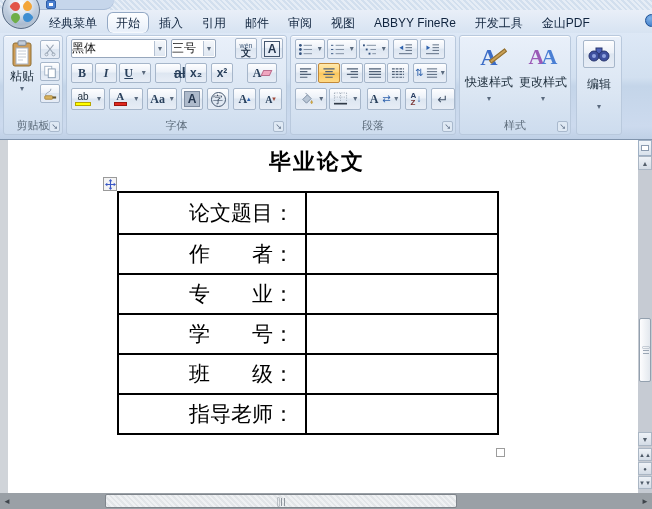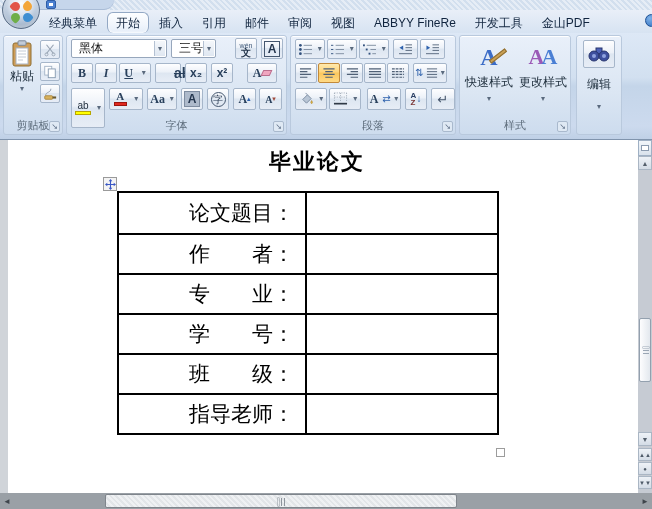--- a/index.html
+++ b/index.html
@@ -44,21 +44,21 @@
     color:#5d6c7b;font-size:11px;line-height:14px;}
   .launcher{position:absolute;right:2px;bottom:2px;width:11px;height:11px;
     border:1px solid #a9b9cd;border-radius:2px;background:#dfe9f4;color:#5d6f86;
     font-size:8px;line-height:9px;text-align:center;cursor:default;}
   .btn{position:absolute;display:flex;align-items:center;justify-content:center;
     border:1px solid #a6b6ca;border-radius:2px;cursor:default;
     background:linear-gradient(#fefeff,#ecf1f8 45%,#dde6f1 50%,#e7edf6);}
   .btn.active{background:linear-gradient(#ffe9ad,#ffd479 45%,#fbc75d 50%,#ffda85);border-color:#c2893a;}
   .arrow{color:#5a6a7e;font-size:8px;line-height:8px;}
   .combo{position:absolute;height:19px;background:#fff;border:1px solid #97a7bc;border-radius:2px;
-    display:flex;align-items:center;padding-left:7px;font-size:12px;color:#111;}
+    display:flex;align-items:center;padding-left:0;font-size:12px;color:#111;}
   .combo .arrow{position:absolute;right:1px;top:1px;bottom:1px;width:11px;display:flex;
     align-items:center;justify-content:center;background:linear-gradient(#f4f7fb,#dfe7f1);
     border-left:1px solid #b4c1d2;}
   .bigbtn{position:absolute;display:flex;flex-direction:column;align-items:center;
     justify-content:flex-start;border:1px solid transparent;border-radius:2px;cursor:default;}
   .bigbtn .cap{font-size:12px;color:#21313f;white-space:nowrap;}
   .glyph{font-weight:bold;color:#29405c;}
   .serif{font-family:"Liberation Serif","DejaVu Serif",serif;}
 
   
@@ -230,21 +230,21 @@
         <span class="glyph">x₂</span>
       </div>
       <div class="btn" style="left:144px;top:27px;width:22px;height:20px;">
         <span class="glyph">x²</span>
       </div>
       <div class="btn" style="left:180px;top:27px;width:30px;height:20px;">
         <span class="glyph serif">A</span>
           <span class="eraser"></span>
       </div>
 
-      <div class="btn" style="left:4px;top:52px;width:34px;height:40px;justify-content:space-around;">
+      <div class="btn" style="left:4px;top:52px;width:34px;height:22px;justify-content:space-around;">
         <span class="hl-stack">
           <span style="font-size:10px;">ab</span>
           <span class="hl-bar"></span>
         </span>
         <span class="arrow">▾</span>
       </div>
       <div class="btn" style="left:42px;top:52px;width:34px;height:22px;justify-content:space-around;">
         <span class="fc-stack">
           <span class="glyph serif" style="font-size:11px;">A</span>
           <span class="fc-bar"></span>

